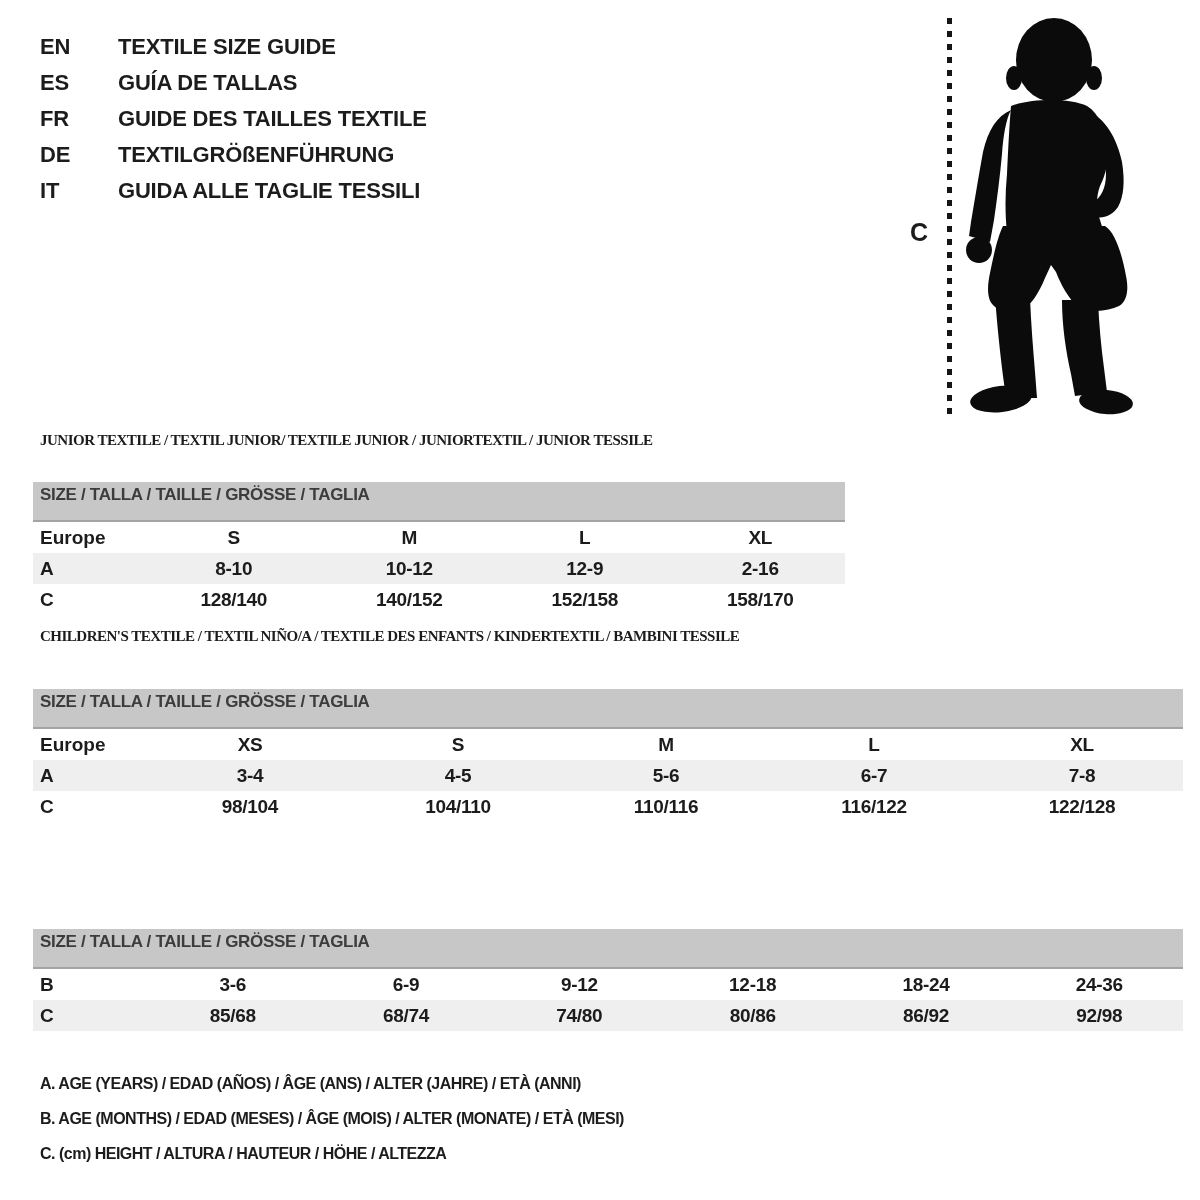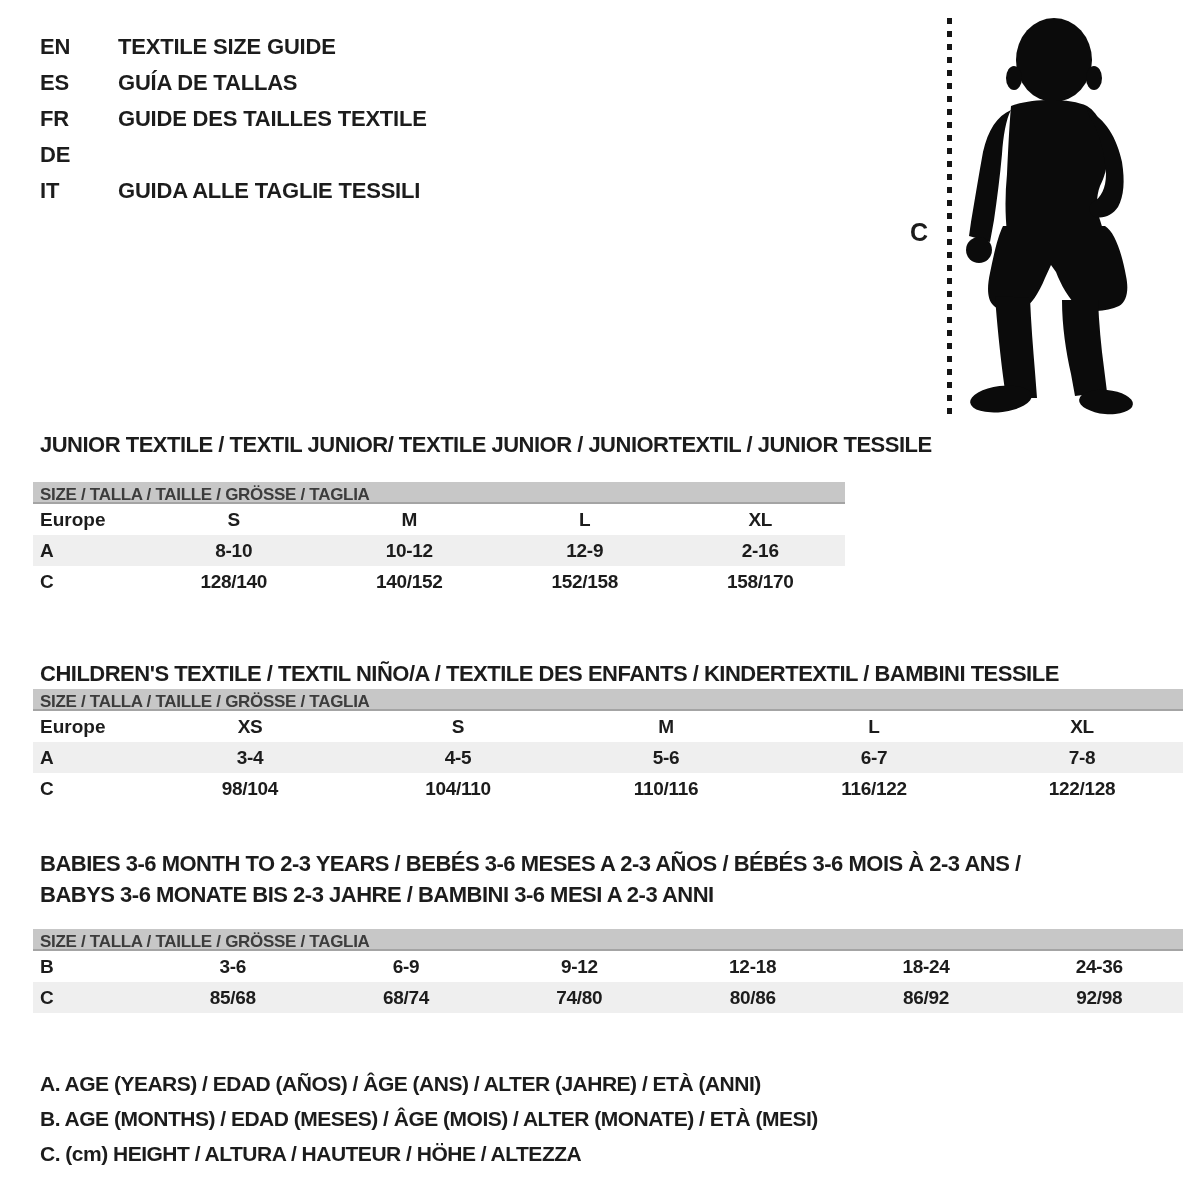--- a/index.html
+++ b/index.html
@@ -12,40 +12,40 @@
   .lang-row{display:flex;align-items:center;height:36px;font-size:22px;letter-spacing:-0.2px;white-space:nowrap;}
   .lang-code{width:78px;}
   
   .measure-line{
     position:absolute;left:947px;top:18px;width:5px;height:398px;
     background:repeating-linear-gradient(to bottom,#151515 0 6px,transparent 6px 13px);
   }
   .measure-label{position:absolute;left:910px;top:218px;font-size:25px;}
   .toddler{position:absolute;left:958px;top:18px;width:182px;height:400px;}
   
-  .sec-title{position:absolute;left:40px;font-size:22px;letter-spacing:-0.5px;white-space:nowrap;}
+  .sec-title{position:absolute;left:40px;font-size:15px;letter-spacing:-0.5px;white-space:nowrap;font-family:Liberation Serif, serif;}
   .title-junior{top:432px;}
-  .title-children{top:661px;}
+  .title-children{top:628px;}
   .title-babies{top:848px;line-height:31px;}
   
   .table{position:absolute;left:33px;}
   .tbl-junior{top:482px;width:812px;}
   .tbl-children{top:689px;width:1150px;}
   .tbl-babies{top:929px;width:1150px;}
   .band{
-    box-sizing:border-box;height:22px;background:#c7c7c7;border-bottom:2px solid #a4a4a4;
+    box-sizing:border-box;height:40px;background:#c7c7c7;border-bottom:2px solid #a4a4a4;
     line-height:26px;padding-left:7px;font-size:17px;letter-spacing:-0.3px;color:#3c3c3c;white-space:nowrap;
   }
   .row{display:flex;align-items:center;height:31px;font-size:19px;gap:6px;}
   .row.alt{background:#efefef;}
   .rlabel{box-sizing:border-box;width:110px;padding-left:7px;}
   .cell{flex:1;text-align:center;letter-spacing:-0.3px;}
   
   .legend{position:absolute;left:40px;top:1066px;}
-  .legend-line{height:35px;line-height:35px;font-size:21px;letter-spacing:-0.5px;white-space:nowrap;}
+  .legend-line{height:35px;line-height:35px;font-size:16px;letter-spacing:-0.5px;white-space:nowrap;}
 </style>
 </head>
 <body>
 
 <div class="canvas">
 
   <div class="langs">
     <div class="lang-row">
       <span class="lang-code">EN</span>
       <span class="lang-label">TEXTILE SIZE GUIDE</span>
@@ -53,20 +53,21 @@
     <div class="lang-row">
       <span class="lang-code">ES</span>
       <span class="lang-label">GUÍA DE TALLAS</span>
     </div>
     <div class="lang-row">
       <span class="lang-code">FR</span>
       <span class="lang-label">GUIDE DES TAILLES TEXTILE</span>
     </div>
     <div class="lang-row">
       <span class="lang-code">DE</span>
+      <span class="lang-label">TEXTILGRÖßENFÜHRUNG</span>
     </div>
     <div class="lang-row">
       <span class="lang-code">IT</span>
       <span class="lang-label">GUIDA ALLE TAGLIE TESSILI</span>
     </div>
   </div>
 
   <div class="measure-line"></div>
   <div class="measure-label">C</div>
   <svg class="toddler" viewBox="0 0 180 400" xmlns="http://www.w3.org/2000/svg">
@@ -134,24 +135,20 @@
     <div class="row">
       <span class="rlabel">C</span>
       <span class="cell">98/104</span>
       <span class="cell">104/110</span>
       <span class="cell">110/116</span>
       <span class="cell">116/122</span>
       <span class="cell">122/128</span>
     </div>
   </div>
 
-  <div class="sec-title title-babies">
-    <div>BABIES 3-6 MONTH TO 2-3 YEARS / BEBÉS 3-6 MESES A 2-3 AÑOS / BÉBÉS 3-6 MOIS À 2-3 ANS /</div>
-    <div>BABYS 3-6 MONATE BIS 2-3 JAHRE / BAMBINI 3-6 MESI A 2-3 ANNI</div>
-  </div>
   <div class="table tbl-babies">
     <div class="band">SIZE / TALLA / TAILLE / GRÖSSE / TAGLIA</div>
     <div class="row">
       <span class="rlabel">B</span>
       <span class="cell">3-6</span>
       <span class="cell">6-9</span>
       <span class="cell">9-12</span>
       <span class="cell">12-18</span>
       <span class="cell">18-24</span>
       <span class="cell">24-36</span>

